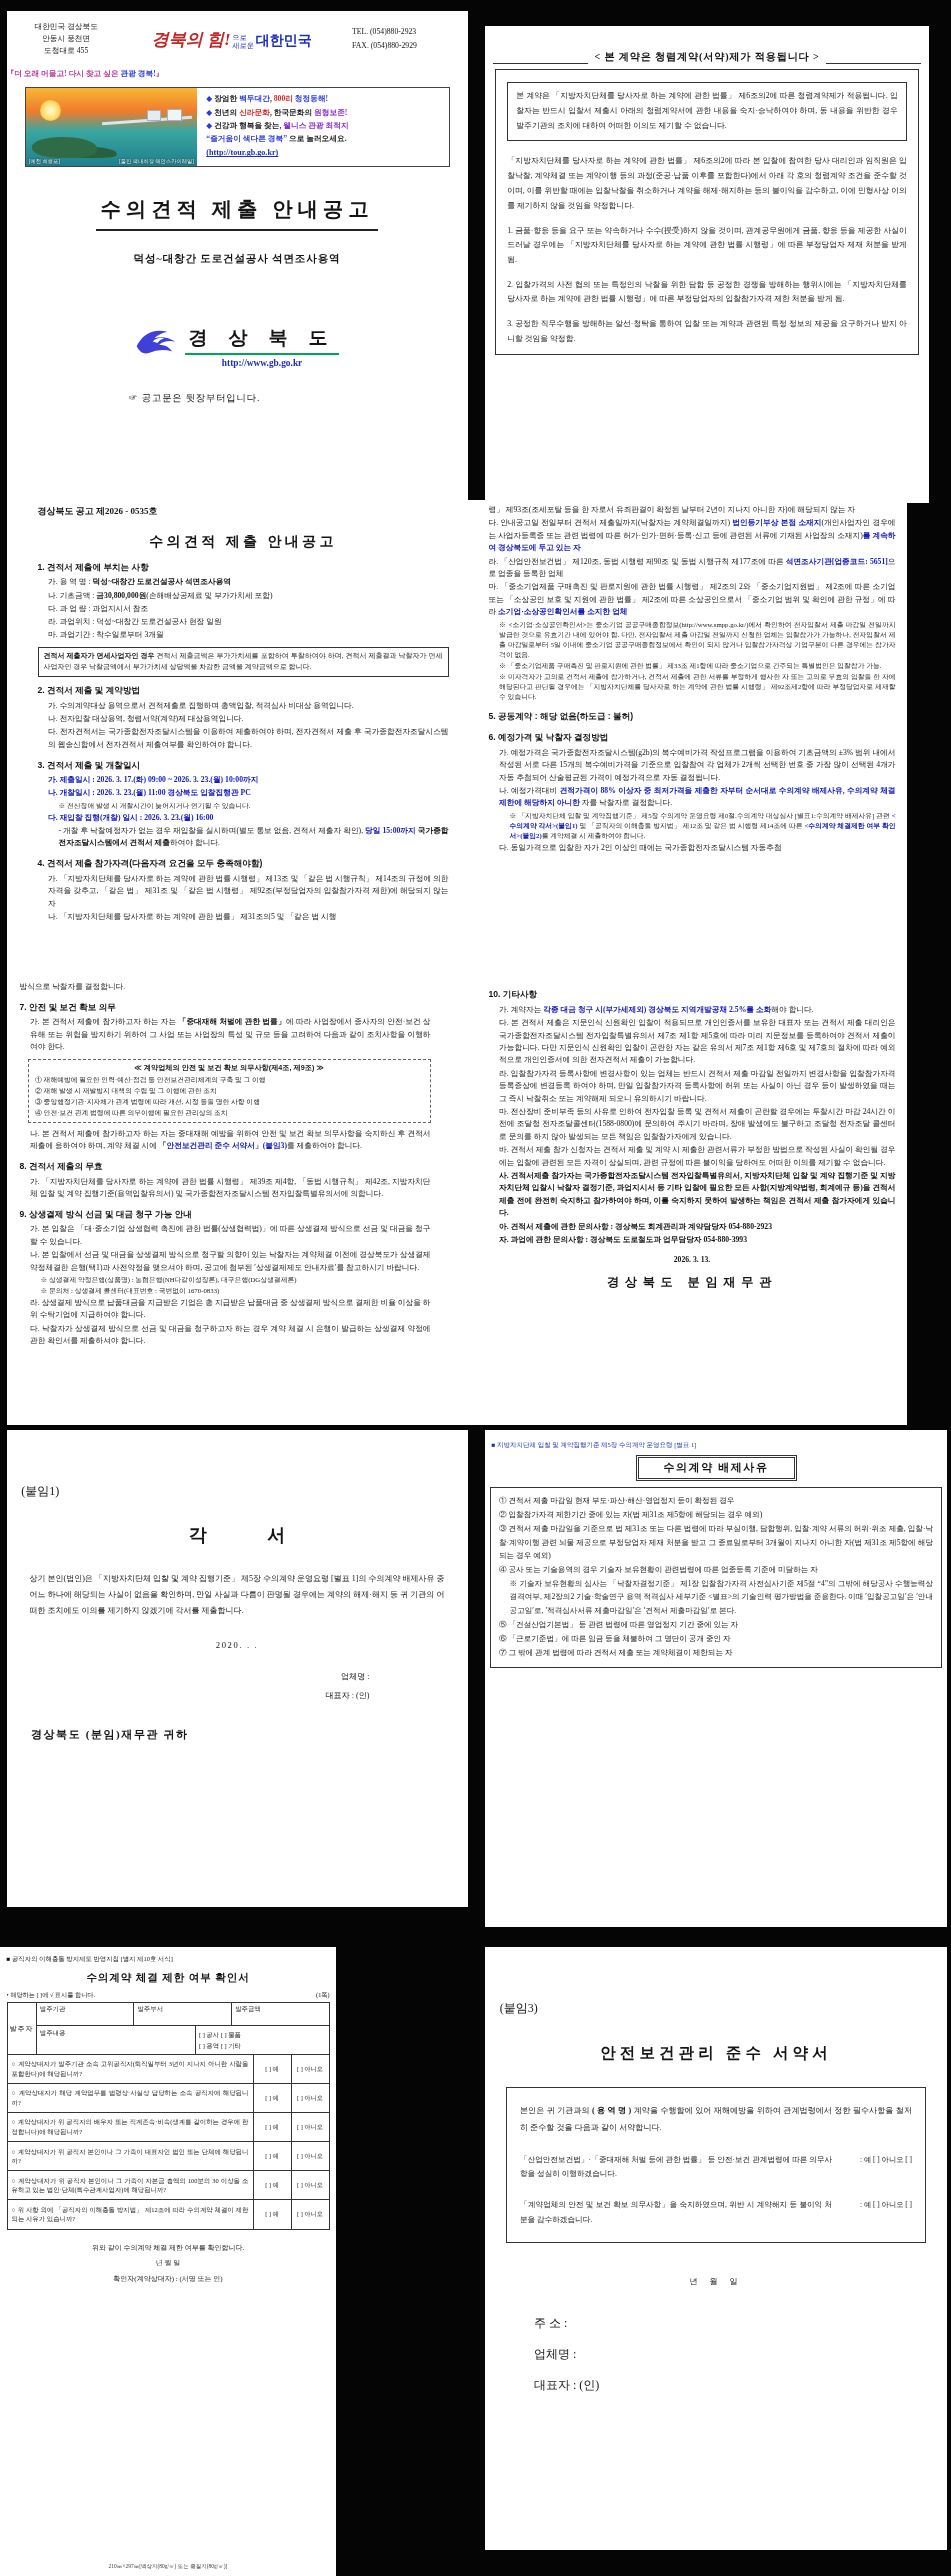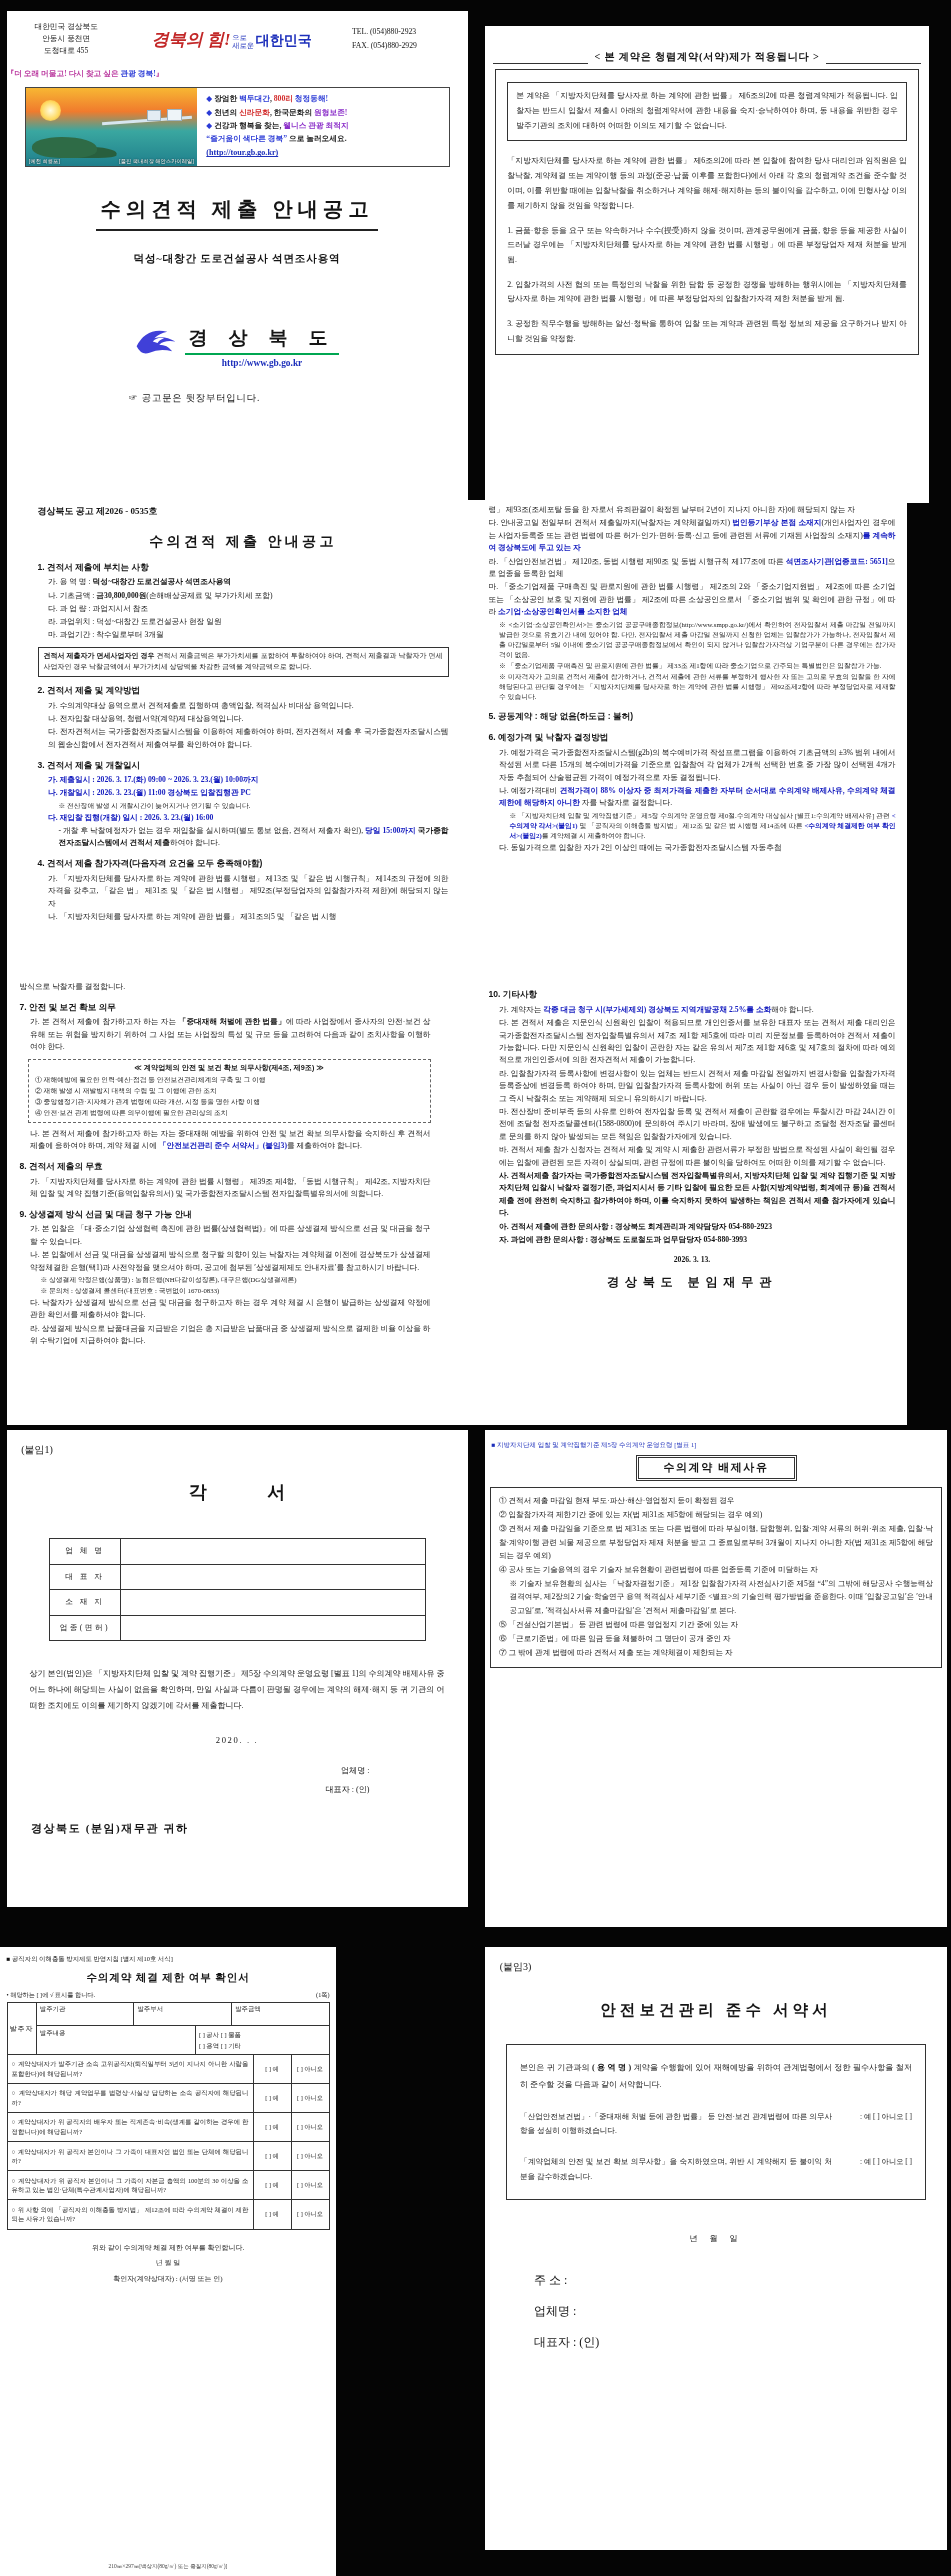--- a/index.html
+++ b/index.html
@@ -67,21 +67,21 @@
   .cover-point{margin-top:24.4px;font-size:9.4px;letter-spacing:0.8px;padding-left:122px;}
   
   .int-head{display:flex;margin:24.4px 8.1px 4.9px 8.1px;}
   .int-head:before,.int-head:after{content:"";flex:1;border-bottom:1.1px solid #333;margin-top:6.5px;}
   .int-head .t{font-size:10.2px;font-weight:bold;padding:0 6.5px;letter-spacing:0.8px;}
   .int-outer{border:1.3px solid #333;margin:0 9.8px;padding:11.4px 11.4px 8.1px 11.4px;}
   .int-inner{border:1.1px solid #333;padding:6.5px 8.1px;font-size:7.8px;line-height:1.9;text-align:justify;word-break:break-all;}
   .int-p{font-size:7.8px;line-height:1.9;margin-top:13px;text-align:justify;word-break:break-all;}
   .int-item{font-size:7.8px;line-height:1.85;margin-top:10.6px;text-align:justify;word-break:break-all;}
   
-  .gak-head{font-size:10px;padding:13px 0 0 14.7px;}
+  .gak-head{font-size:12px;padding:13px 0 0 14.7px;margin-top:40px;}
   .gak-title{text-align:center;font-size:18px;font-weight:bold;letter-spacing:28px;margin-top:23px;padding-left:28px;}
   .gak-table{margin:34px auto 0 auto;width:375px;border:1.1px solid #333;border-collapse:collapse;}
   .gak-table .frow{display:flex;border-bottom:0.8px solid #333;}
   .gak-table .frow:last-child{border-bottom:none;}
   .flabel{width:64px;border-right:0.8px solid #333;padding:7.3px 3.3px;text-align:center;font-size:7.7px;
           letter-spacing:2.4px;}
   .fval{flex:1;padding:7.3px 4.9px;font-size:7.7px;}
   .gak-para{margin:24.4px 23px 0 23px;font-size:8px;line-height:2.0;text-align:justify;word-break:break-all;}
   .gak-date{text-align:center;font-size:8.6px;margin-top:21px;letter-spacing:1.6px;}
   .gak-fields{margin:16.3px 98px 0 0;text-align:right;font-size:8.1px;line-height:2.4;}
@@ -253,59 +253,41 @@
           <div class="dashline">④ 안전·보건 관계 법령에 따른 의무이행에 필요한 관리상의 조치</div>
         </div>
         <div class="blk i1"><span>나. 본 견적서 제출에 참가하고자 하는 자는 중대재해 예방을 위하여 안전 및 보건 확보 의무사항을 숙지하신 후 견적서 제출에 응하여야 하며, 계약 체결 시에 </span><span class="bl">「안전보건관리 준수 서약서」(붙임3)</span><span>를 제출하여야 합니다.</span></div>
         <div class="blk h">8. 견적서 제출의 무효</div>
         <div class="blk i1">가. 「지방자치단체를 당사자로 하는 계약에 관한 법률 시행령」 제39조 제4항, 「동법 시행규칙」 제42조, 지방자치단체 입찰 및 계약 집행기준(용역입찰유의서) 및 국가종합전자조달시스템 전자입찰특별유의서에 의합니다.</div>
         <div class="blk h">9. 상생결제 방식 선금 및 대금 청구 가능 안내</div>
         <div class="blk i1">가. 본 입찰은 「대·중소기업 상생협력 촉진에 관한 법률(상생협력법)」에 따른 상생결제 방식으로 선금 및 대금을 청구할 수 있습니다.</div>
         <div class="blk i1">나. 본 입찰에서 선금 및 대금을 상생결제 방식으로 청구할 의향이 있는 낙찰자는 계약체결 이전에 경상북도가 상생결제 약정체결한 은행(택1)과 사전약정을 맺으셔야 하며, 공고에 첨부된 ′상생결제제도 안내자료′를 참고하시기 바랍니다.</div>
         <div class="blk i2 sm">※ 상생결제 약정은행(상품명) : 농협은행(NH다같이성장론), 대구은행(DG상생결제론)</div>
         <div class="blk i2 sm">※ 문의처 : 상생결제 콜센터(대표번호 : 국번없이 1670-0833)</div>
+        <div class="blk i1">라. 상생결제 방식으로 납품대금을 지급받은 기업은 총 지급받은 납품대금 중 상생결제 방식으로 결제한 비율 이상을 하위 수탁기업에 지급하여야 합니다.</div>
         <div class="blk i1">다. 낙찰자가 상생결제 방식으로 선금 및 대금을 청구하고자 하는 경우 계약 체결 시 은행이 발급하는 상생결제 약정에 관한 확인서를 제출하셔야 합니다.</div>
-        <div class="blk i1">라. 상생결제 방식으로 납품대금을 지급받은 기업은 총 지급받은 납품대금 중 상생결제 방식으로 결제한 비율 이상을 하위 수탁기업에 지급하여야 합니다.</div>
       </div>
     <div class="col" style="left:482px;top:481px;width:407px;">
         <div class="blk h">10. 기타사항</div>
         <div class="blk i1"><span>가. 계약자는 </span><span class="bl">각종 대금 청구 시(부가세제외) 경상북도 지역개발공채 2.5%를 소화</span><span>해야 합니다.</span></div>
         <div class="blk i1">다. 본 견적서 제출은 지문인식 신원확인 입찰이 적용되므로 개인인증서를 보유한 대표자 또는 견적서 제출 대리인은 국가종합전자조달시스템 전자입찰특별유의서 제7조 제1항 제5호에 따라 미리 지문정보를 등록하여야 견적서 제출이 가능합니다. 다만 지문인식 신원확인 입찰이 곤란한 자는 같은 유의서 제7조 제1항 제6호 및 제7호의 절차에 따라 예외적으로 개인인증서에 의한 전자견적서 제출이 가능합니다.</div>
         <div class="blk i1">라. 입찰참가자격 등록사항에 변경사항이 있는 업체는 반드시 견적서 제출 마감일 전일까지 변경사항을 입찰참가자격등록증상에 변경등록 하여야 하며, 만일 입찰참가자격 등록사항에 허위 또는 사실이 아닌 경우 등이 발생하였을 때는 그 즉시 낙찰취소 또는 계약해제 되오니 유의하시기 바랍니다.</div>
         <div class="blk i1">마. 전산장비 준비부족 등의 사유로 인하여 전자입찰 등록 및 견적서 제출이 곤란할 경우에는 투찰시간 마감 24시간 이전에 조달청 전자조달콜센터(1588-0800)에 문의하여 주시기 바라며, 장애 발생에도 불구하고 조달청 전자조달 콜센터로 문의를 하지 않아 발생되는 모든 책임은 입찰참가자에게 있습니다.</div>
         <div class="blk i1">바. 견적서 제출 참가 신청자는 견적서 제출 및 계약 시 제출한 관련서류가 부정한 방법으로 작성된 사실이 확인될 경우에는 입찰에 관련된 모든 자격이 상실되며, 관련 규정에 따른 불이익을 당하여도 어떠한 이의를 제기할 수 없습니다.</div>
         <div class="blk i1 bd">사. 견적서제출 참가자는 국가종합전자조달시스템 전자입찰특별유의서, 지방자치단체 입찰 및 계약 집행기준 및 지방자치단체 입찰시 낙찰자 결정기준, 과업지시서 등 기타 입찰에 필요한 모든 사항(지방계약법령, 회계예규 등)을 견적서 제출 전에 완전히 숙지하고 참가하여야 하며, 이를 숙지하지 못하여 발생하는 책임은 견적서 제출 참가자에게 있습니다.</div>
         <div class="blk i1 bd">아. 견적서 제출에 관한 문의사항 : 경상북도 회계관리과 계약담당자 054-880-2923</div>
         <div class="blk i1 bd">자. 과업에 관한 문의사항 : 경상북도 도로철도과 업무담당자 054-880-3993</div>
         <div class="blk ct bd gap">2026. 3. 13.</div>
         <div class="blk ct signer" style="font-size: 12.2px; font-weight: bold; letter-spacing: 5.7px; margin-top: 6.5px; font-family: &quot;Liberation Sans&quot;, &quot;DejaVu Sans&quot;, sans-serif;">경상북도 분임재무관</div>
       </div>
   </div>
 
   <div class="page" style="left:6.5px;top:1430px;width:461px;height:477px;">
     <div class="gak-head">(붙임1)</div>
     <div class="gak-title">각  서</div>
-    <div class="gak-table">
-        <div class="frow">
-          <div class="flabel">업 체 명</div>
-          <div class="fval"></div>
-        </div>
-        <div class="frow">
-          <div class="flabel">대 표 자</div>
-          <div class="fval"></div>
-        </div>
-        <div class="frow">
-          <div class="flabel">소 재 지</div>
-          <div class="fval"></div>
-        </div>
-        <div class="frow">
-          <div class="flabel">업종(면허)</div>
-          <div class="fval"></div>
-        </div>
-      </div>
     <div class="gak-para">상기 본인(법인)은 「지방자치단체 입찰 및 계약 집행기준」 제5장 수의계약 운영요령 [별표 1]의 수의계약 배제사유 중 어느 하나에 해당되는 사실이 없음을 확인하며, 만일 사실과 다름이 판명될 경우에는 계약의 해제·해지 등 귀 기관의 어떠한 조치에도 이의를 제기하지 않겠기에 각서를 제출합니다.</div>
     <div class="gak-date">2020.    .    .</div>
     <div class="gak-fields">
       <div>업체명 :</div>
       <div>대표자 :              (인)</div>
     </div>
     <div class="gak-to">경상북도 (분임)재무관 귀하</div>
   </div>
 
   <div class="page" style="left:485px;top:1430px;width:462px;height:497px;">

